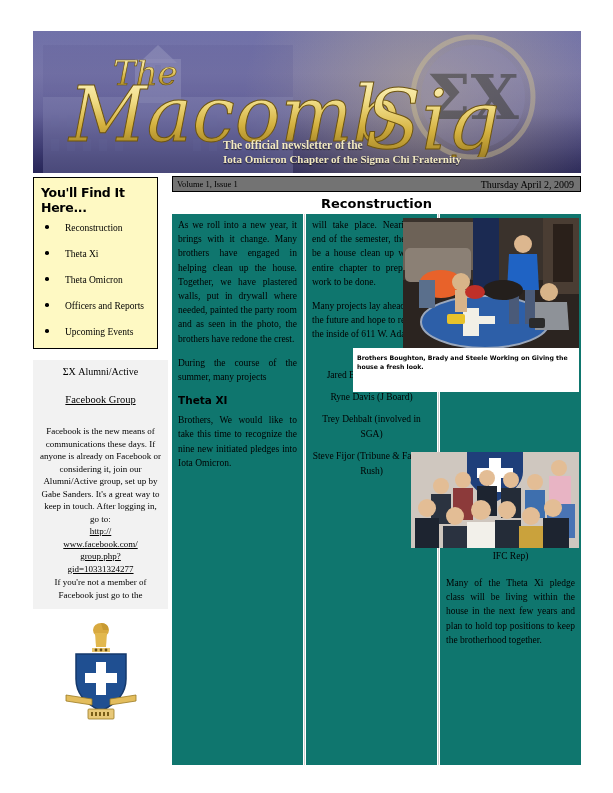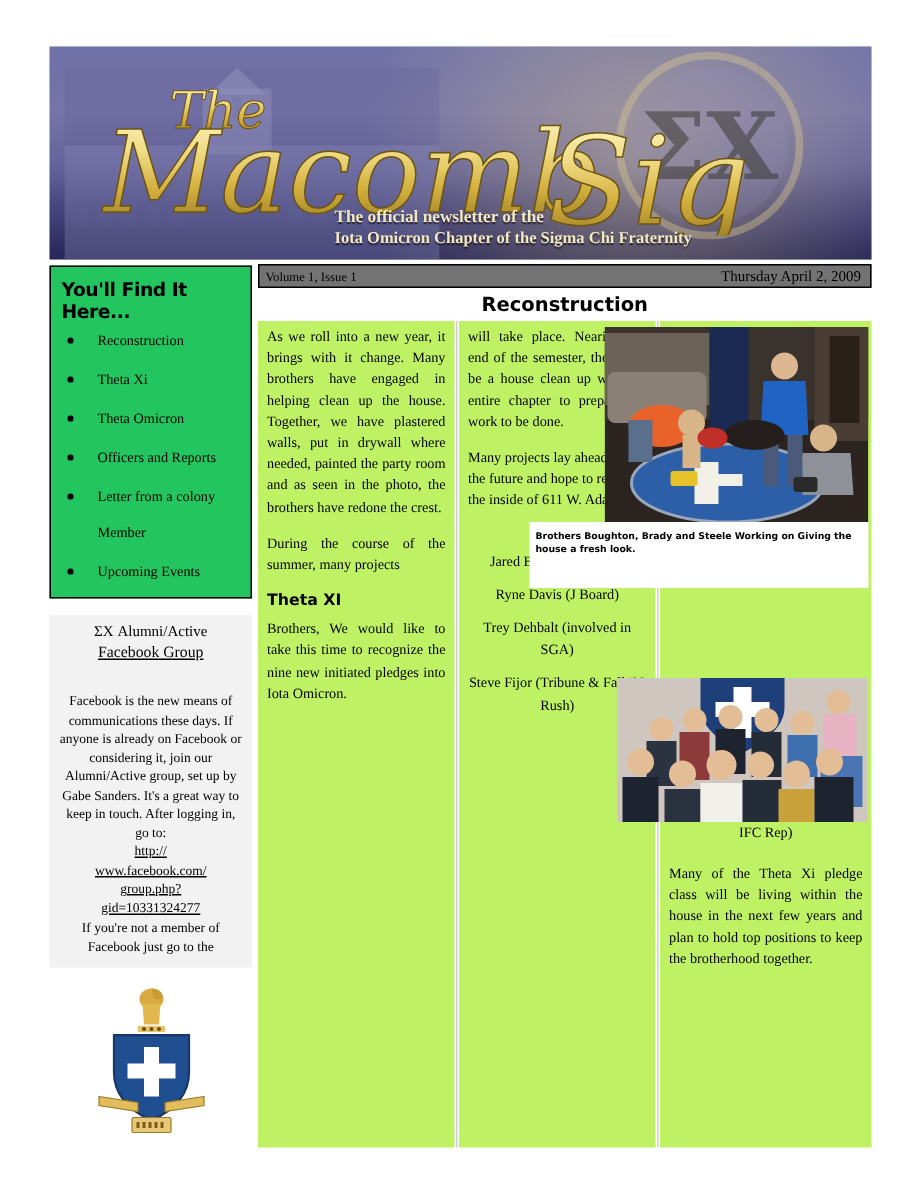--- a/index.html
+++ b/index.html
@@ -67,24 +67,24 @@
 
   
   .sidebar {
     position: absolute;
     left: 33px;
     top: 177px;
     width: 135px;
   }
   .find-box {
     border: 1px solid #000;
-    background: #22c55e;
+    background: #fef9c3;
     padding: 6px 5px 8px 5px;
     box-sizing: border-box;
-    width: 135px;
+    width: 125px;
   }
   .find-title {
     font-family: "DejaVu Sans", sans-serif;
     font-weight: bold;
     font-size: 12.5px;
     letter-spacing: -0.3px;
     color: #000;
     margin: 1px 0 7px 2px;
   }
   .find-list { margin: 0; padding: 0; list-style: none; }
@@ -113,21 +113,21 @@
     background: #f2f2f2;
     margin-top: 11px;
     padding: 6px 6px 8px 6px;
     box-sizing: border-box;
     text-align: center;
   }
   .fb-h1 {
     font-family: "Liberation Serif", serif;
     font-size: 10px;
     color: #000;
-    margin-bottom: 3px;
+    margin-bottom: 17px;
   }
   .fb-h2 {
     font-family: "Liberation Serif", serif;
     font-size: 10.5px;
     color: #000;
     text-decoration: underline;
     margin-bottom: 20px;
   }
   .fb-body {
     font-family: "Liberation Serif", serif;
@@ -203,21 +203,21 @@
     position: absolute;
     left: 172px;
     top: 214px;
     width: 409px;
     height: 551px;
   }
 
   .col {
     position: absolute;
     top: 0;
-    background: #bef264;
+    background: #0f766e;
     box-sizing: border-box;
   }
   .col-1 { left: 0px;   width: 131px; height: 551px; padding: 4px 6px 0 6px; }
   .col-2 { left: 134px; width: 131px; height: 551px; padding: 4px 6px 0 6px; }
   .col-3 { left: 268px; width: 141px; height: 551px; padding: 4px 6px 0 6px; }
 
   .vdiv {
     position: absolute;
     top: 0;
     width: 1px;
@@ -383,25 +383,20 @@
       <li>
         <span class="bullet"></span>
         <span>Theta Omicron</span>
       </li>
       <li>
         <span class="bullet"></span>
         <span>Officers and Reports</span>
       </li>
       <li>
         <span class="bullet"></span>
-        <span>Letter from a colony</span>
-        <span class="sub2">Member</span>
-      </li>
-      <li>
-        <span class="bullet"></span>
         <span>Upcoming Events</span>
       </li>
     </ul>
   </div>
 
   <div class="fb-block">
     <div class="fb-h1">ΣΧ Alumni/Active</div>
     <div class="fb-h2">Facebook Group</div>
     <div class="fb-body">Facebook is the new means of communications these days. If anyone is already on Facebook or considering it, join our Alumni/Active group, set up by Gabe Sanders. It's a great way to keep in touch. After logging in, go to:</div>
     <a class="fb-link" href="#">http://</a>

